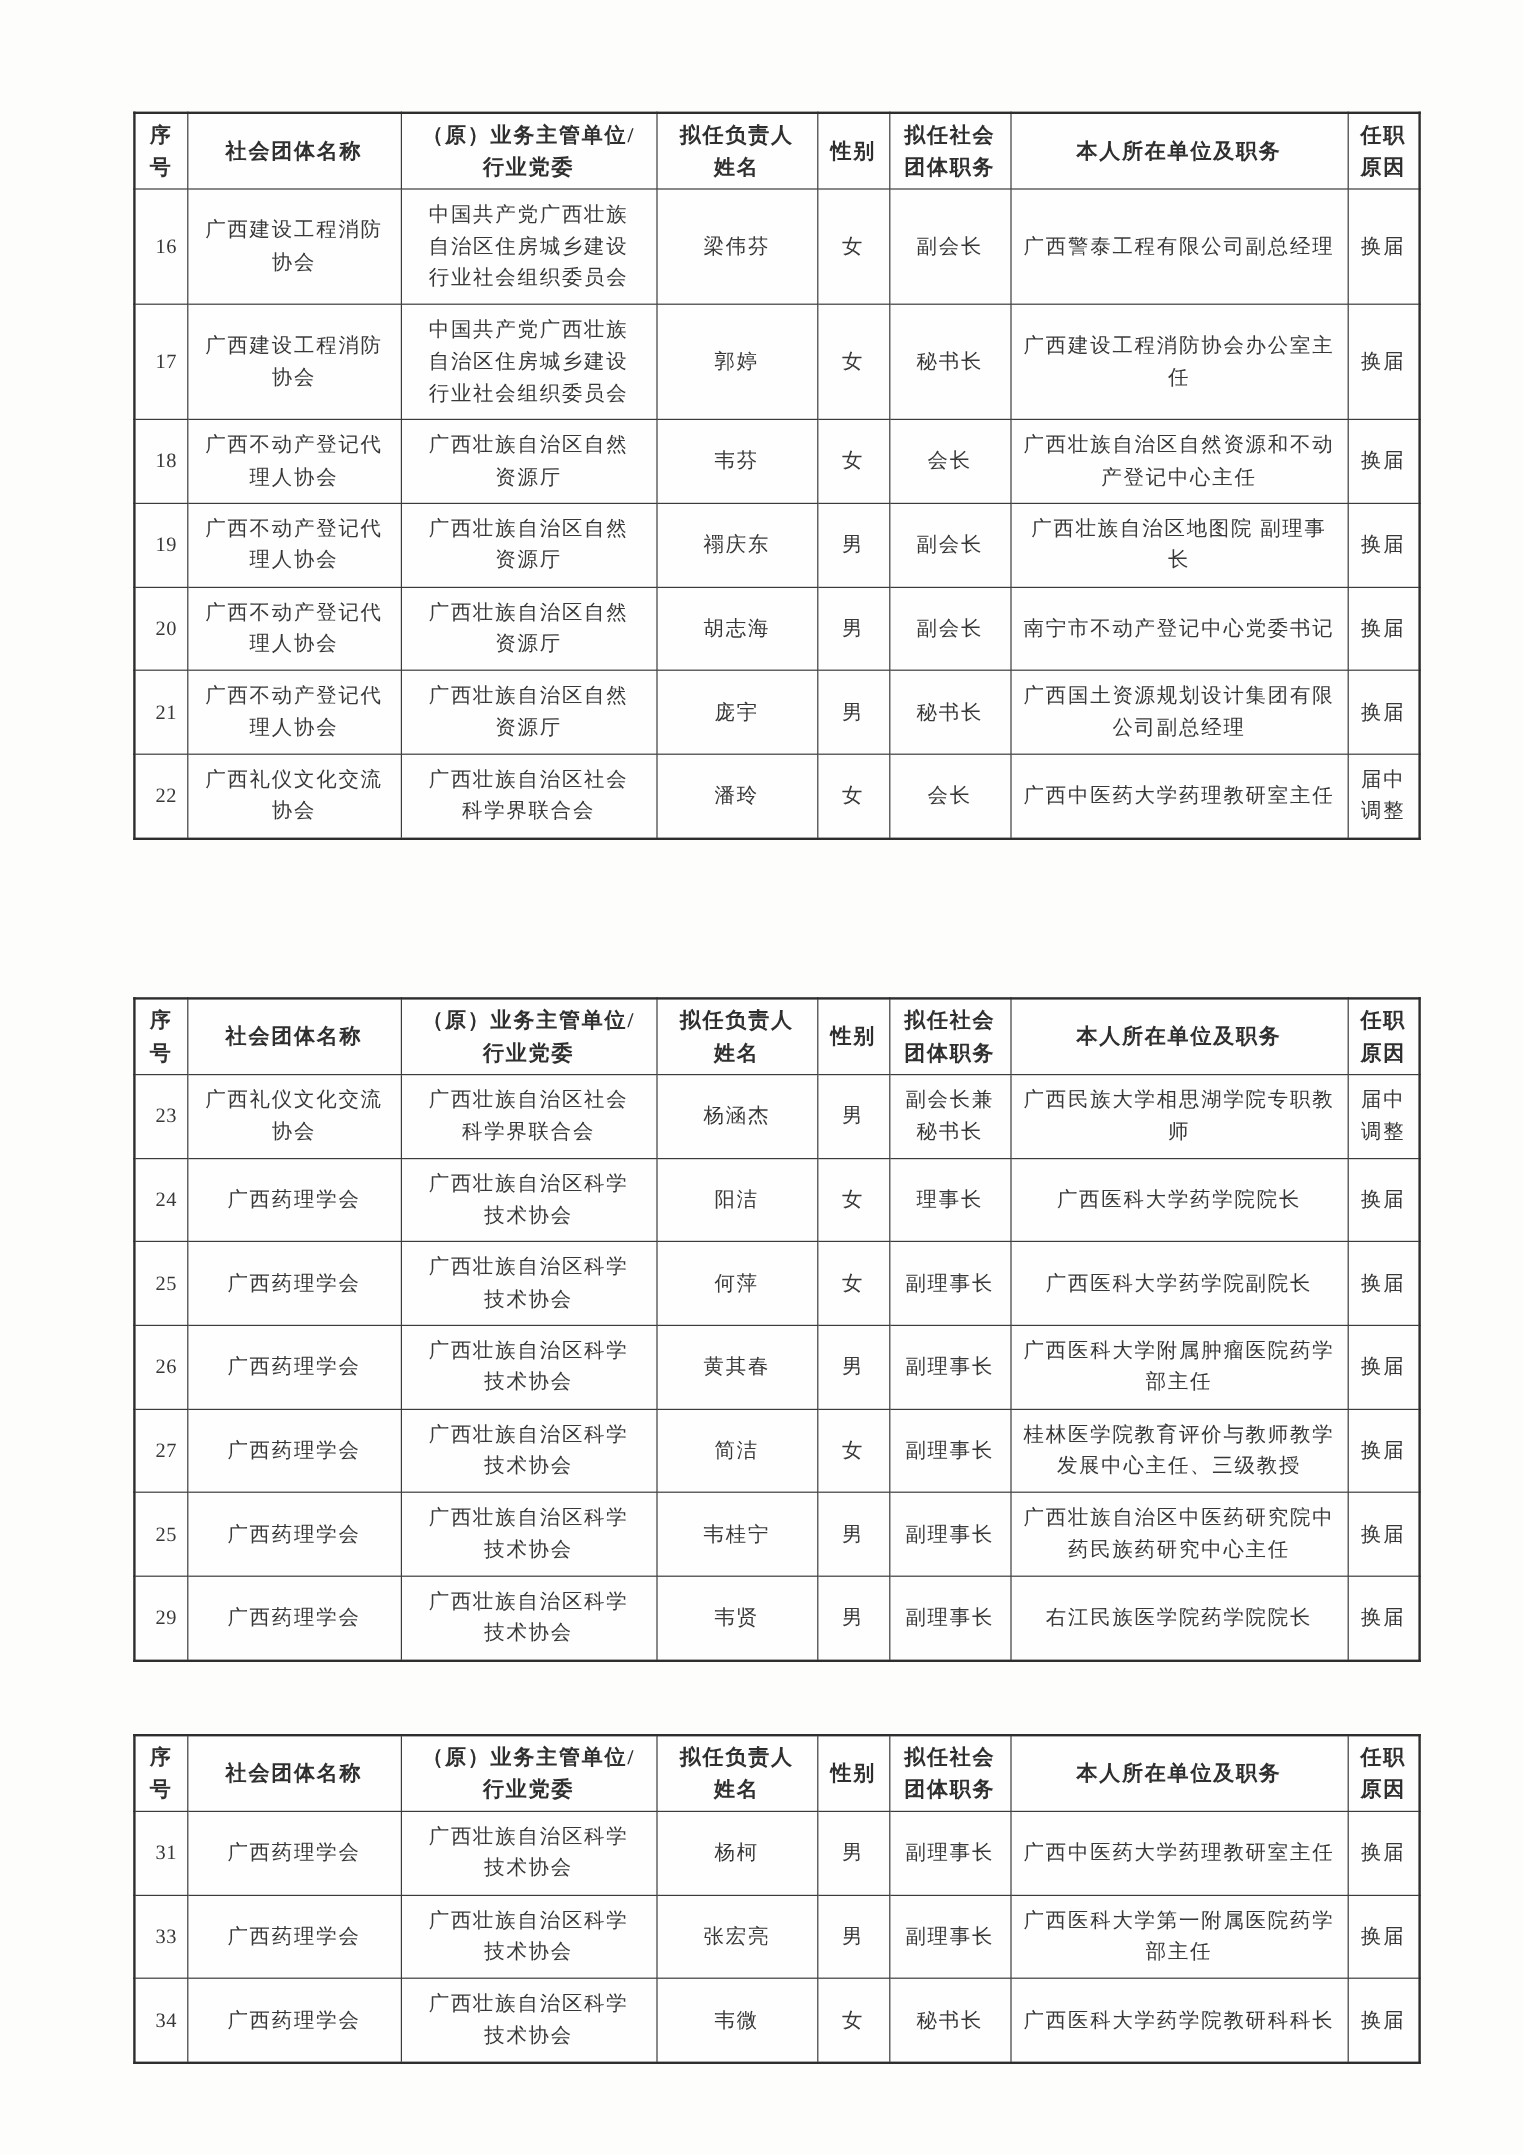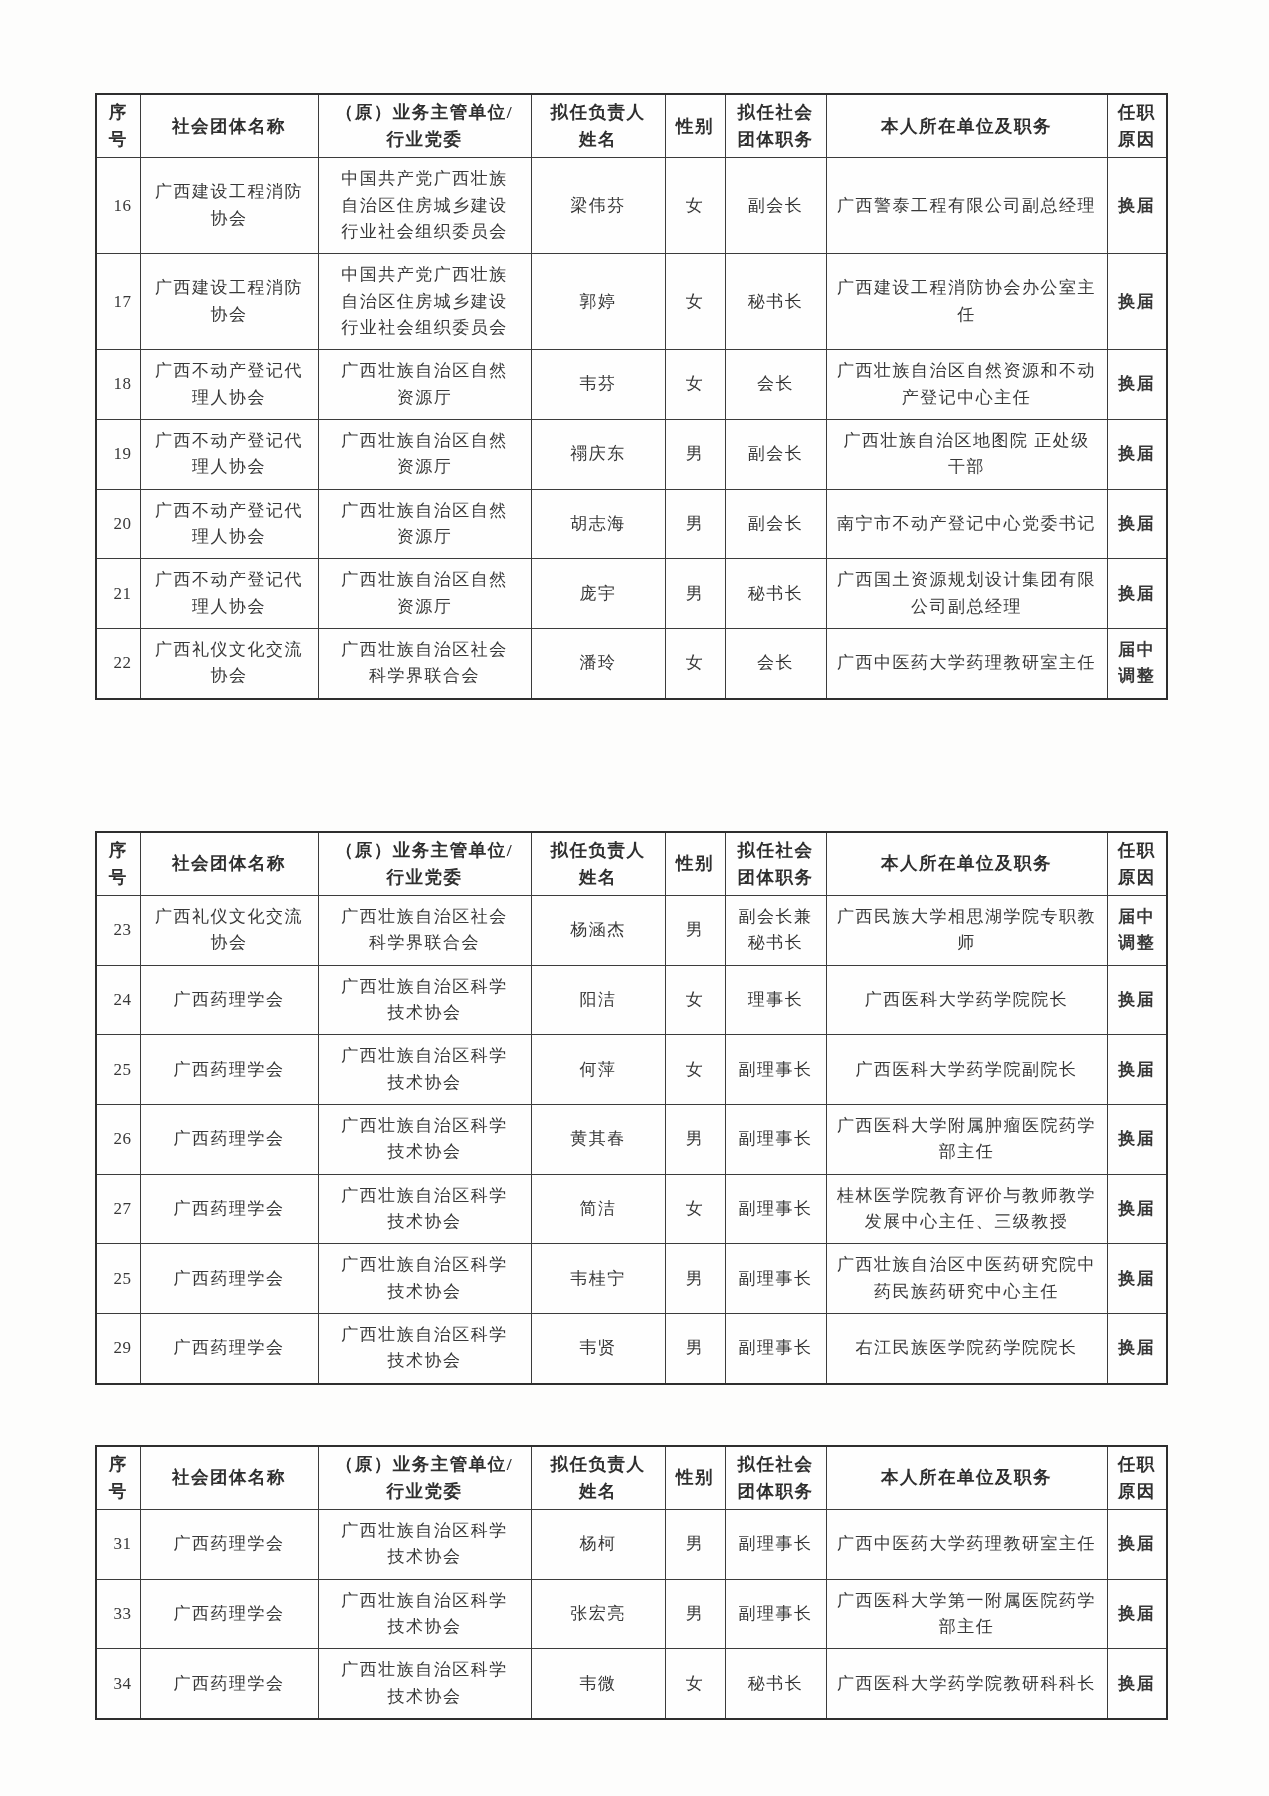--- a/index.html
+++ b/index.html
@@ -10,21 +10,21 @@
   body {
     width: 1269px;
     height: 1796px;
     position: relative;
     background: #fdfdfc;
     font-family: "Liberation Serif", serif;
     color: #3a3a3a;
   }
   .page {
     position: absolute;
-    top: 0; left: 0;
+    top: 0; left: 16px;
     width: 1243px;
     height: 1796px;
     overflow: hidden;
   }
   table.roster {
     border-collapse: collapse;
     table-layout: fixed;
     width: 1071px;
     margin-left: 95px;
     background: #fefefe;
@@ -49,21 +49,21 @@
     padding: 4px 4px;
     color: #2f2f2f;
   }
   td {
     font-size: 17px;
     color: #383838;
   }
   
   td.c2 { padding: 8px 14px; }
   td.c6 { padding: 8px 9px; }
-  td.c7 { padding: 8px 4px; font-weight: bold; }
+  td.c7 { padding: 8px 4px; }
   tbody tr { min-height: 62px; }
   td.c0 { letter-spacing: 0.5px; text-align: right; }
 </style>
 </head>
 <body>
 
 <div class="page">
 
   <table class="roster t1">
     <colgroup>
@@ -123,21 +123,21 @@
           <td class="c6">广西壮族自治区自然资源和不动产登记中心主任</td>
           <td class="c7">换届</td>
         </tr>
         <tr>
           <td class="c0">19</td>
           <td class="c1">广西不动产登记代理人协会</td>
           <td class="c2">广西壮族自治区自然资源厅</td>
           <td class="c3">禤庆东</td>
           <td class="c4">男</td>
           <td class="c5">副会长</td>
-          <td class="c6">广西壮族自治区地图院 正处级干部</td>
+          <td class="c6">广西壮族自治区地图院 副理事长</td>
           <td class="c7">换届</td>
         </tr>
         <tr>
           <td class="c0">20</td>
           <td class="c1">广西不动产登记代理人协会</td>
           <td class="c2">广西壮族自治区自然资源厅</td>
           <td class="c3">胡志海</td>
           <td class="c4">男</td>
           <td class="c5">副会长</td>
           <td class="c6">南宁市不动产登记中心党委书记</td>

